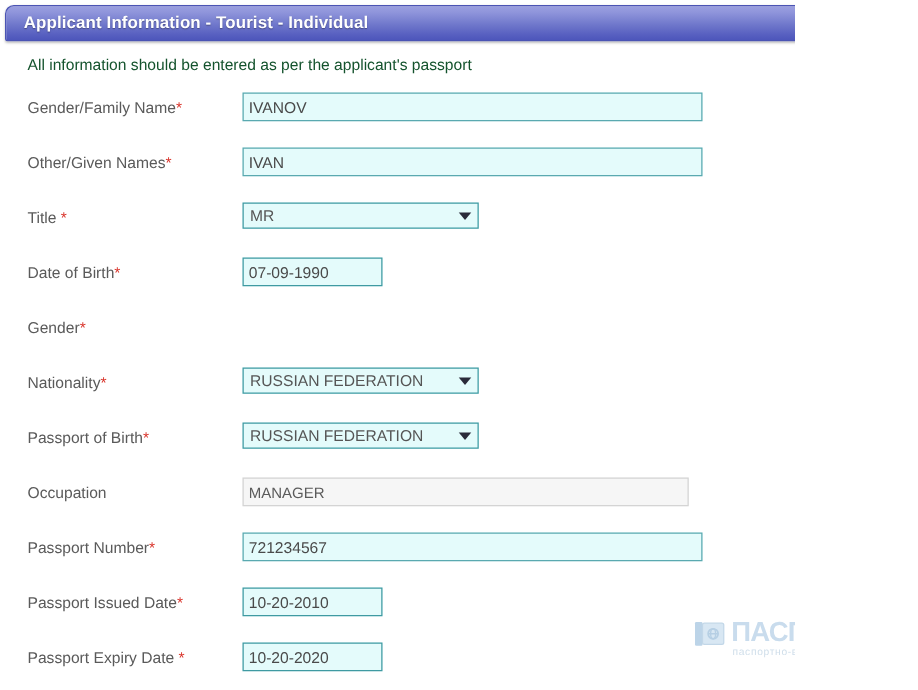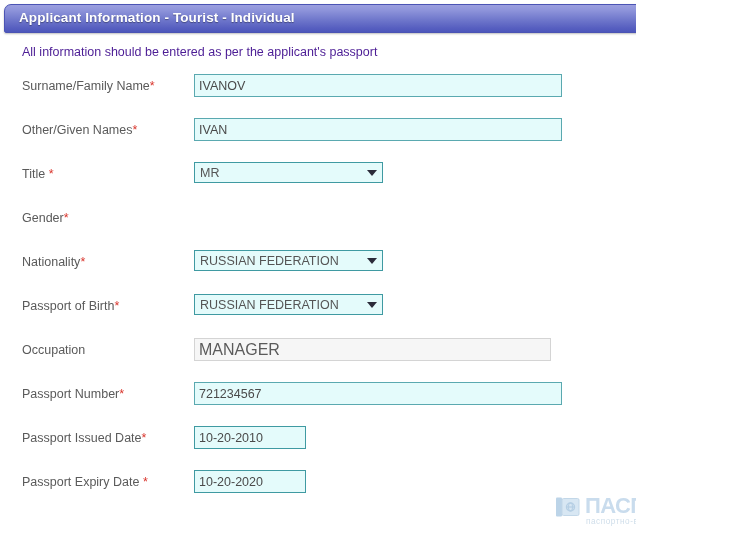--- a/index.html
+++ b/index.html
@@ -51,21 +51,21 @@
     white-space: nowrap;
     text-shadow: 0 1px 1px rgba(0,0,0,0.35);
   }
 
   
   .notice {
     position: absolute;
     left: 22px;
     top: 45px;
     font-size: 12.5px;
-    color: #4c1d95;
+    color: #14532d;
     white-space: nowrap;
   }
 
   
   .form-area {
     position: absolute;
     left: 0;
     top: 68px;
     width: 734px;
   }
@@ -107,21 +107,21 @@
     outline: none;
   }
 
   
   .inp-disabled {
     width: 349px;
     height: 21px;
     background: #f6f6f6;
     border: 1px solid #d4d4d4;
     font-family: "Liberation Sans", sans-serif;
-    font-size: 16px;
+    font-size: 12px;
     color: #5b5b5b;
     padding: 0 2px 0 4px;
     line-height: 19px;
     outline: none;
   }
 
   
   .inp-date {
     width: 104px;
     height: 21px;
@@ -224,35 +224,39 @@
 <div id="app">
 
   <div class="panel-header">
     <div class="panel-header-title">Applicant Information - Tourist - Individual</div>
   </div>
 
   <div class="notice">All information should be entered as per the applicant's passport</div>
 
   <div class="form-area" id="form-area">
       <div class="row">
-        <div class="row-label"><span>Surname/Family Name</span><span class="req">*</span></div>
+        <div class="row-label"><span>Gender/Family Name</span><span class="req">*</span></div>
         <div class="field"><input type="text" class="inp-text" value="IVANOV" style=""></div>
       </div>
       <div class="row">
         <div class="row-label"><span>Other/Given Names</span><span class="req">*</span></div>
         <div class="field"><input type="text" class="inp-text" value="IVAN" style=""></div>
       </div>
       <div class="row">
         <div class="row-label"><span>Title </span><span class="req">*</span></div>
         <div class="field">
           <div class="sel">
             <div class="sel-value">MR</div>
             <div class="sel-arrow"></div>
           </div>
         </div>
+      </div>
+      <div class="row">
+        <div class="row-label"><span>Date of Birth</span><span class="req">*</span></div>
+        <div class="field"><input type="text" class="inp-date" value="07-09-1990" style=""></div>
       </div>
       <div class="row">
         <div class="row-label"><span>Gender</span><span class="req">*</span></div>
       </div>
       <div class="row">
         <div class="row-label"><span>Nationality</span><span class="req">*</span></div>
         <div class="field">
           <div class="sel">
             <div class="sel-value">RUSSIAN FEDERATION</div>
             <div class="sel-arrow"></div>

